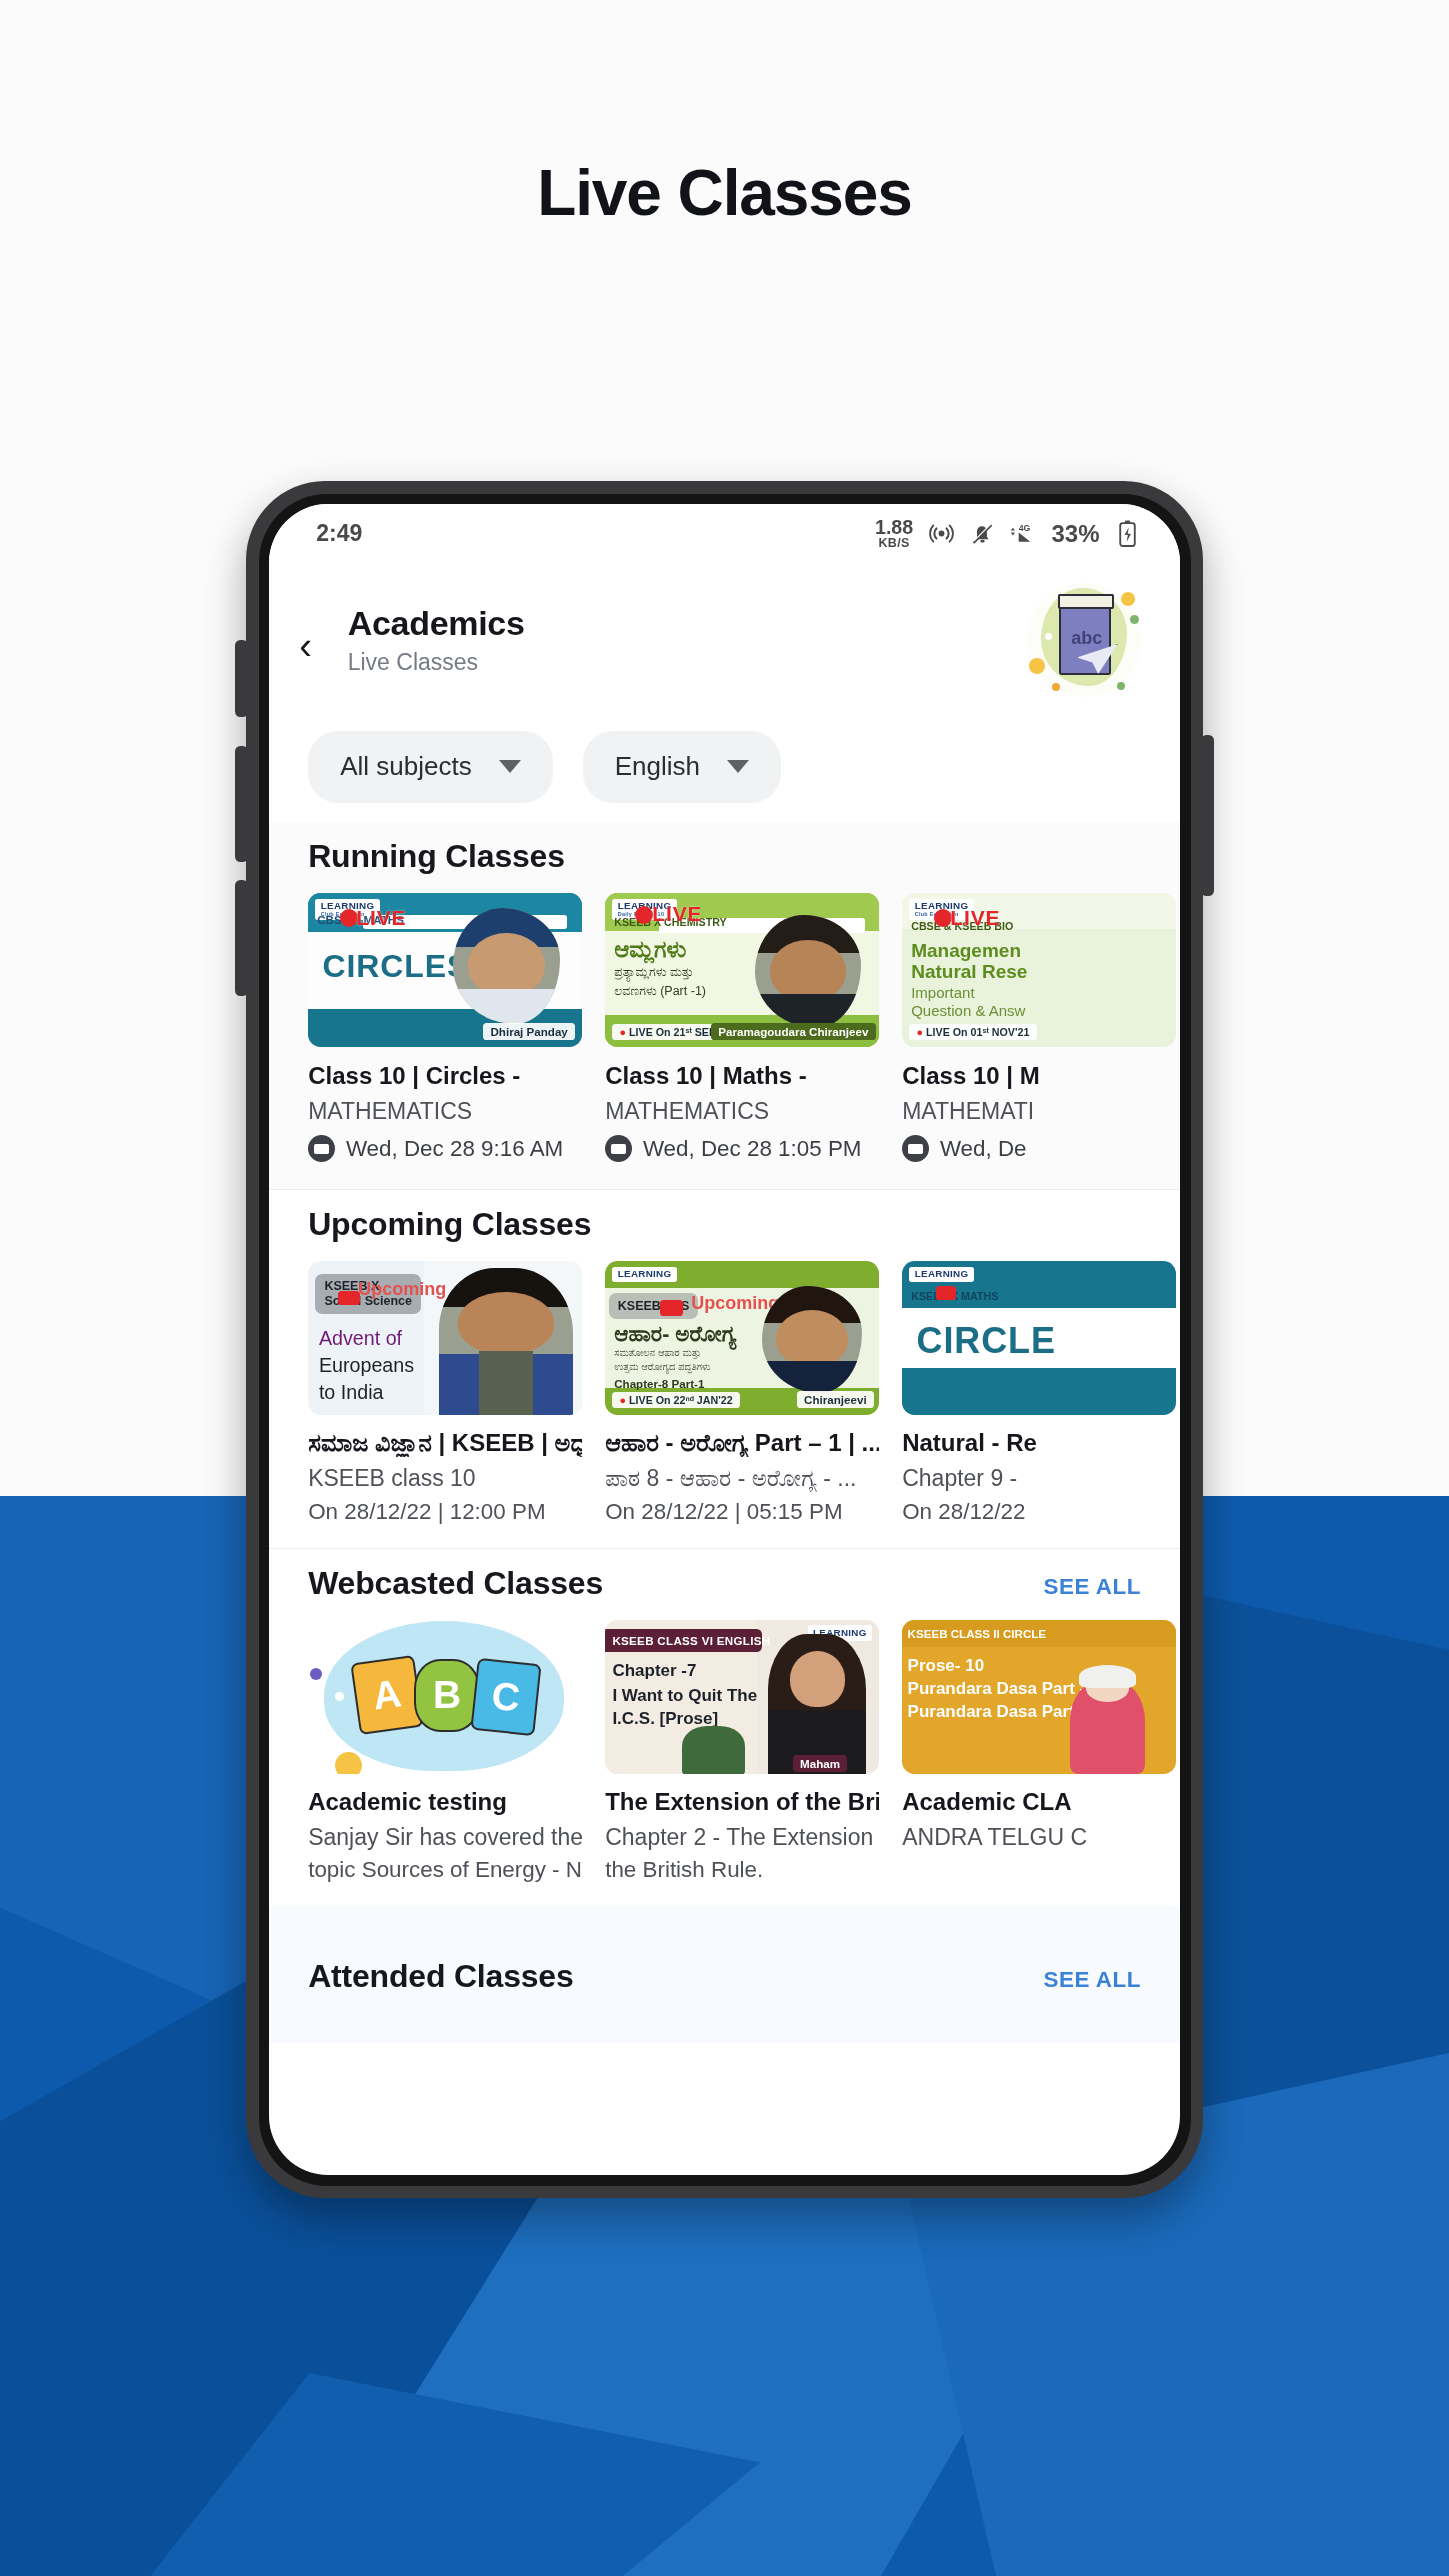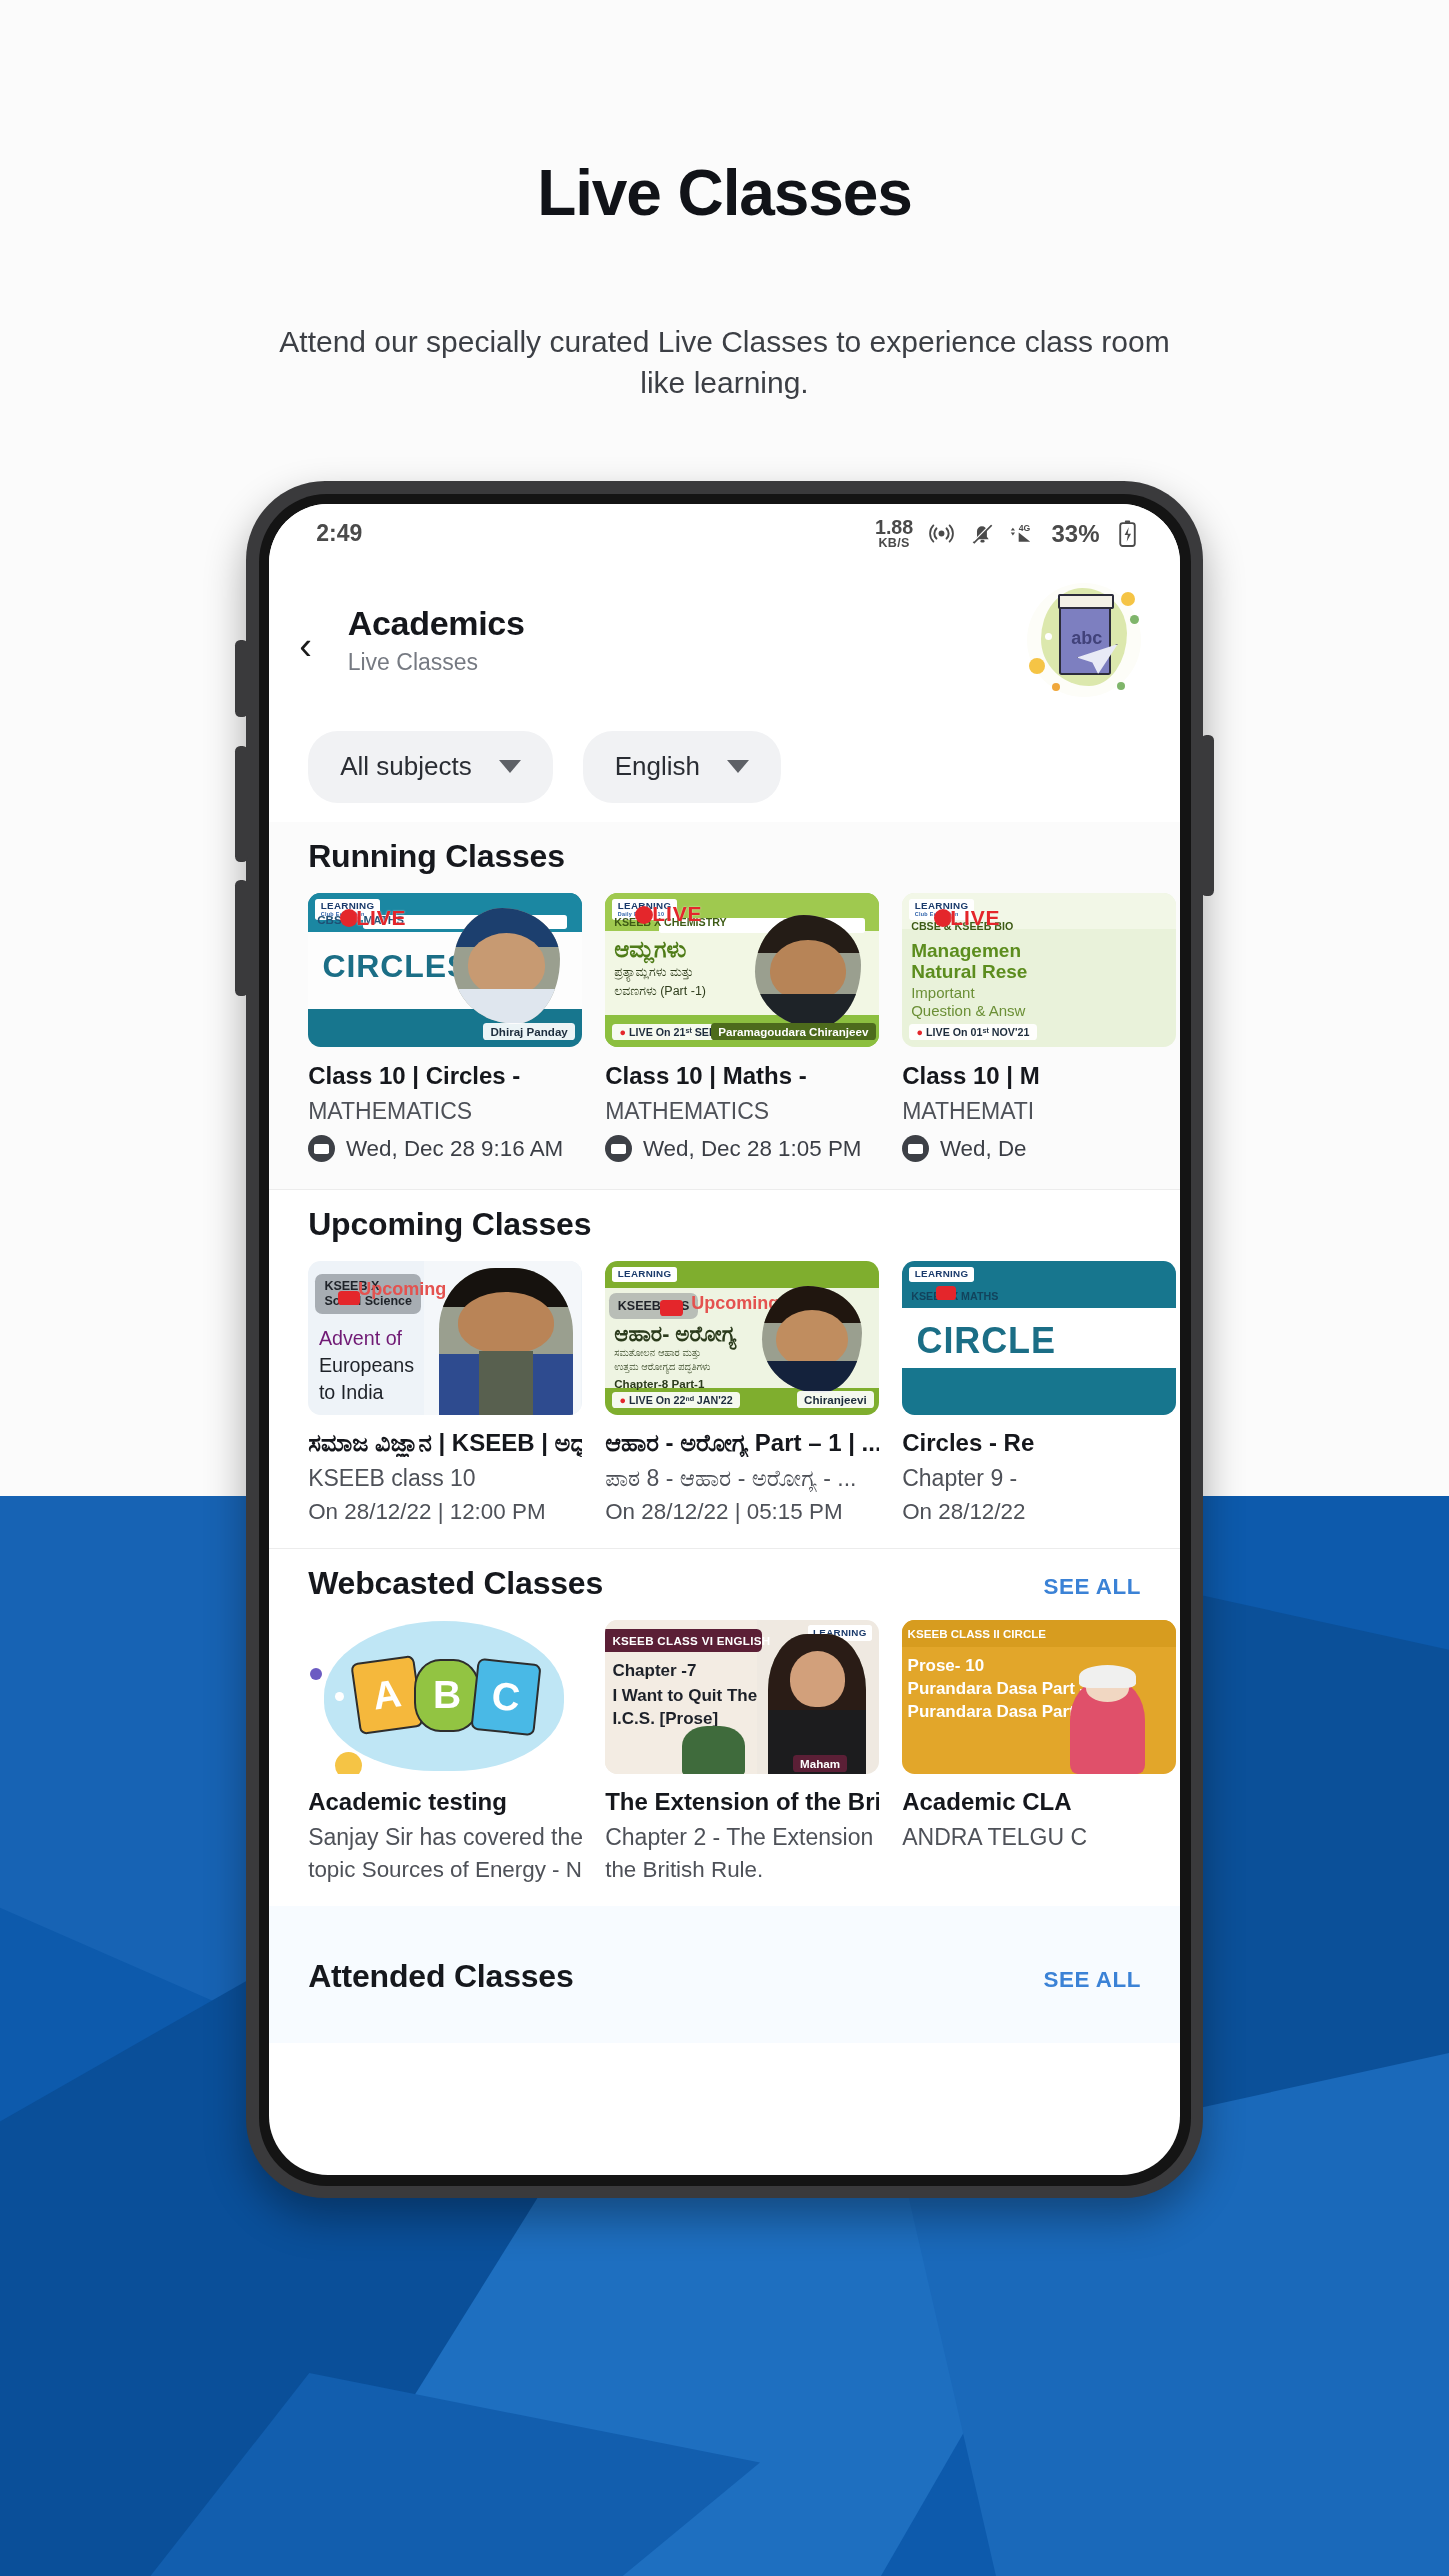--- a/index.html
+++ b/index.html
@@ -230,21 +230,20 @@
   <div class="bg-blue">
     <div class="poly p1"></div>
     <div class="poly p2"></div>
     <div class="poly p3"></div>
     <div class="poly p4"></div>
     <div class="poly p5"></div>
     <div class="poly p6"></div>
   </div>
 
   <div class="hero-title">Live Classes</div>
-  <div class="hero-sub">Attend our specially curated Live Classes to experience class room like learning.</div>
 
   <div class="phone">
     <div class="btn-side btn-l1"></div>
     <div class="btn-side btn-l2"></div>
     <div class="btn-side btn-l3"></div>
     <div class="btn-side btn-r1"></div>
 
     <div class="phone-inner">
       <div class="screen">
 
@@ -475,21 +474,21 @@
               <div class="thumb" style="background:#ffffff;">
                 <div class="tp" style="left:0;top:0;width:274px;height:47px;background:#17768e;"></div>
                 <div class="tp" style="left:0;top:107px;width:274px;height:47px;background:#17768e;"></div>
                 <div class="lbl-learn">
                   <span>LEARNING</span>
                 </div>
                 <div class="tp" style="left:9px;top:29px;font-size:10.7px;font-weight:800;color:#12435c;">KSEEB X MATHS</div>
                 <span class="red-dot" style="left:34px;top:25px;width:19.7px;height:14.3px;border-radius:3.6px;"></span>
                 <div class="tp" style="left:14.3px;top:59px;font-size:36px;font-weight:800;color:#1b6e86;letter-spacing:0.9px;">CIRCLE</div>
               </div>
-              <div class="c-title">Circles - Re</div>
+              <div class="c-title">Natural - Re</div>
               <div class="c-sub">Chapter 9 -</div>
               <div class="c-sub2">On 28/12/22</div>
             </div>
 
           </div>
         </div>
 
         <div class="divider"></div>
 
         <div class="sec band-web">

